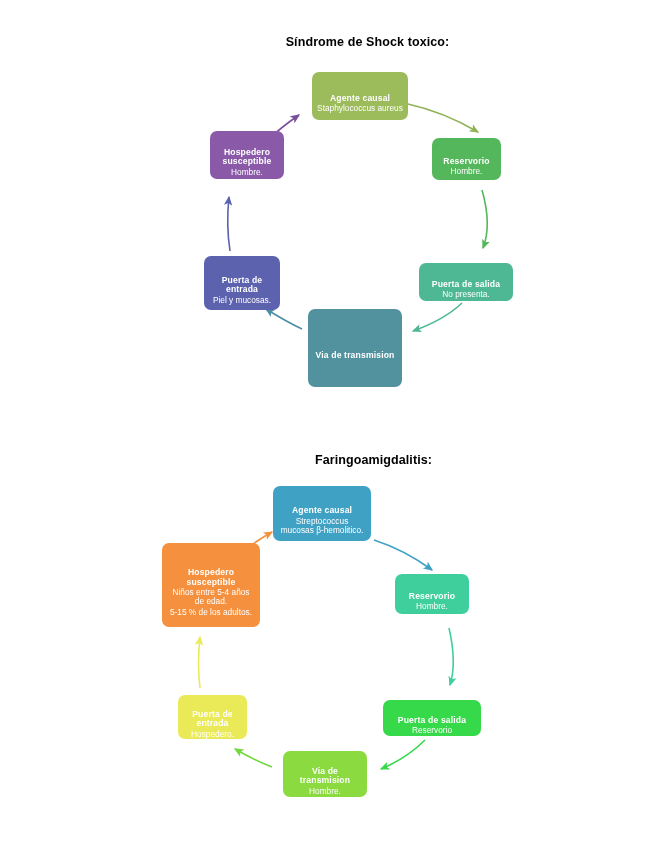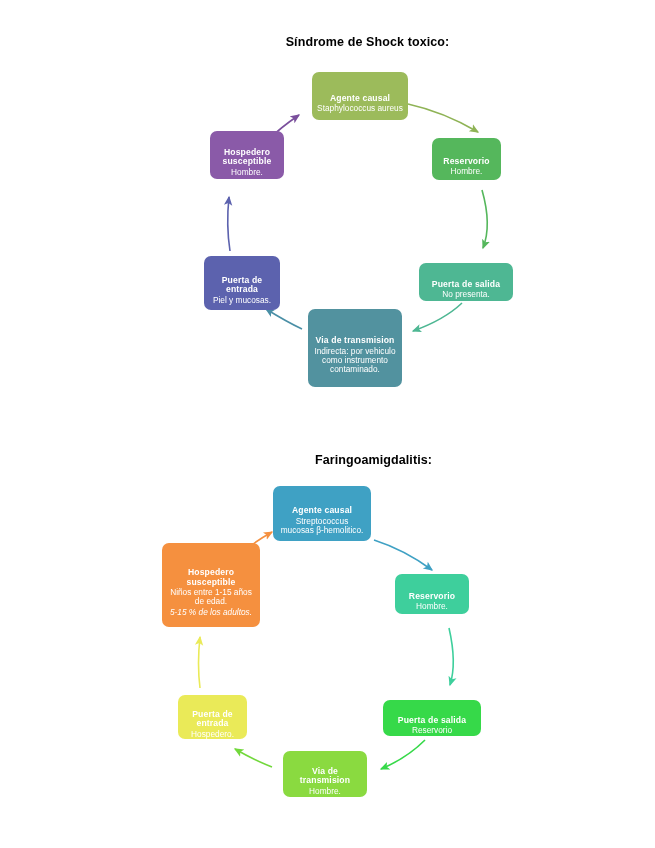--- a/index.html
+++ b/index.html
@@ -55,21 +55,20 @@
     font-size: 8.6px;
     letter-spacing: 0.15px;
   }
   .node .body {
     font-size: 8.3px;
     margin-top: 1px;
   }
   .node .body.ital {
   }
   .node .body + .body {
-    font-style: italic;
   }
   .arrow-layer {
     position: absolute;
     left: 0;
     top: 0;
     width: 655px;
     height: 430px;
     pointer-events: none;
   }
 </style>
@@ -122,21 +121,20 @@
       <div class="body">Hombre.</div>
     </div>
 
     <div class="node" style="left: 379px; top: 263px; width: 94px; height: 38px; background: rgb(78, 183, 147);">
       <div class="hdr">Puerta de salida</div>
       <div class="body">No presenta.</div>
     </div>
 
     <div class="node" style="left: 268px; top: 309px; width: 94px; height: 78px; background: rgb(82, 146, 159);">
       <div class="hdr">Via de transmision</div>
-      <div class="body">Indirecta: por vehiculo como instrumento contaminado.</div>
     </div>
 
     <div class="node" style="left: 164px; top: 256px; width: 76px; height: 54px; background: rgb(92, 98, 174);">
       <div class="hdr">Puerta de entrada</div>
       <div class="body">Piel y mucosas.</div>
     </div>
 
     <div class="node" style="left: 170px; top: 131px; width: 74px; height: 48px; background: rgb(138, 90, 168);">
       <div class="hdr">Hospedero susceptible</div>
       <div class="body">Hombre.</div>
@@ -198,19 +196,19 @@
       <div class="body">Hombre.</div>
     </div>
 
     <div class="node" style="left: 178px; top: 277px; width: 69px; height: 44px; background: rgb(234, 234, 88);">
       <div class="hdr">Puerta de entrada</div>
       <div class="body">Hospedero.</div>
     </div>
 
     <div class="node" style="left: 162px; top: 125px; width: 98px; height: 84px; background: rgb(245, 144, 63);">
       <div class="hdr">Hospedero susceptible</div>
-      <div class="body">Niños entre 1-15 años de edad.</div>
+      <div class="body">Niños entre 5-4 años de edad.</div>
       <div class="body">5-15 % de los adultos.</div>
     </div>
 
   </section>
 
 </div>
 
 </body></html>

